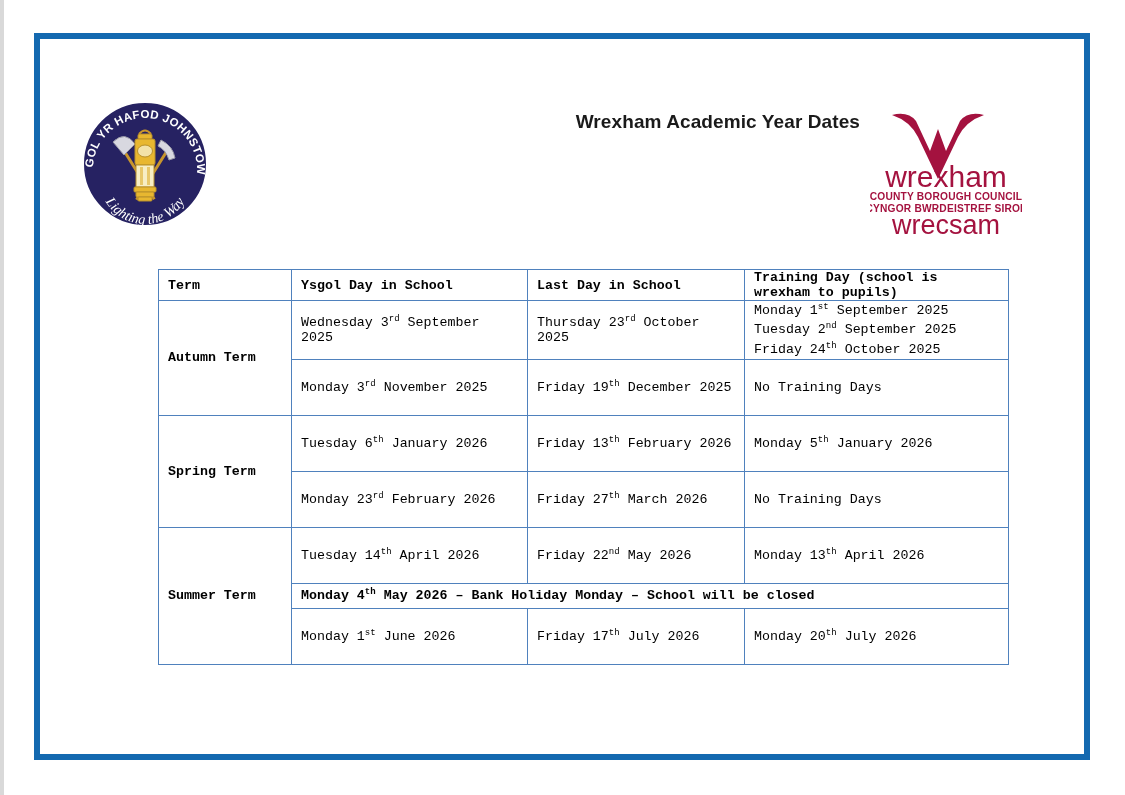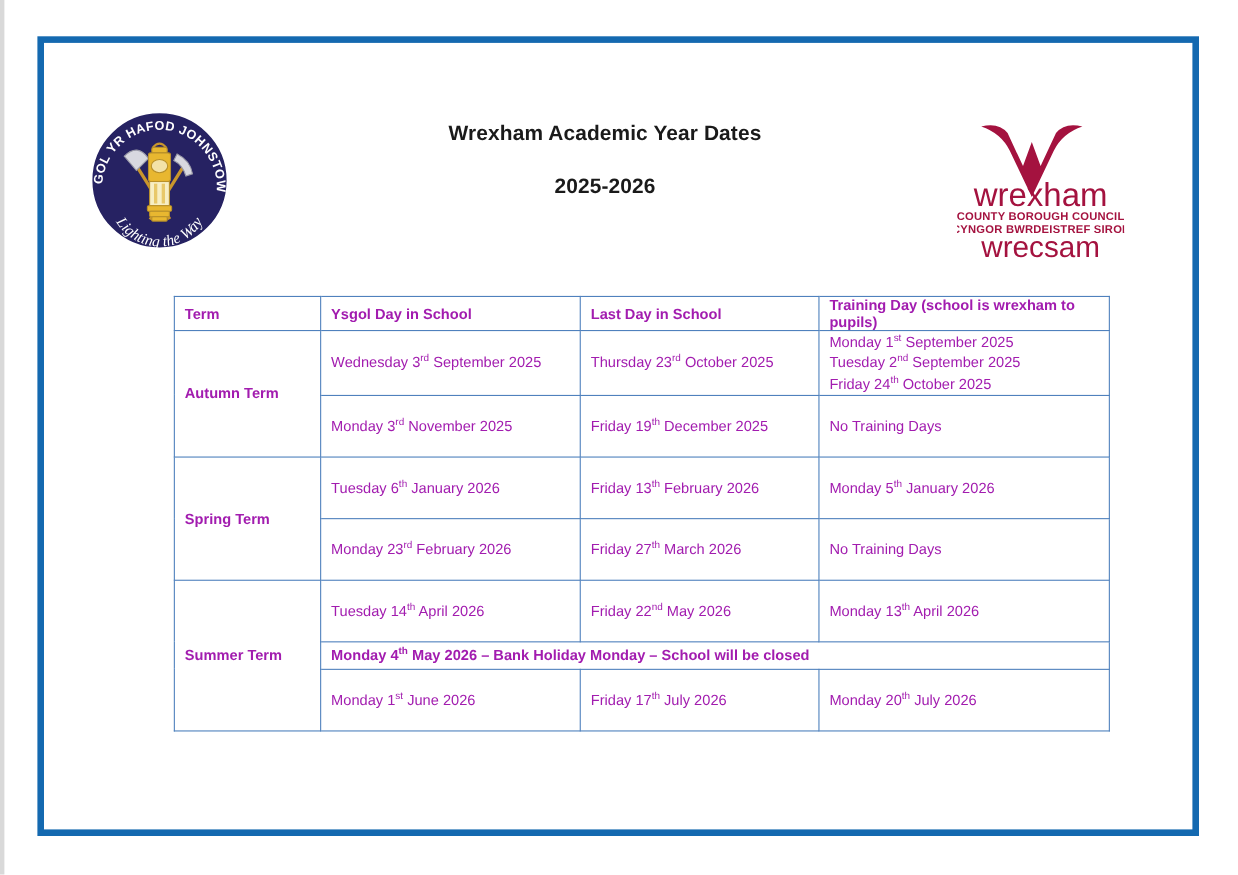--- a/index.html
+++ b/index.html
@@ -58,43 +58,45 @@
     top: 72px;
     width: 620px;
     text-align: center;
   }
   .title-line {
     font-size: 19px;
     font-weight: bold;
     color: #1a1a1a;
     letter-spacing: 0.1px;
     margin-bottom: 26px;
+    text-align: right;
   }
   .title-line:last-child { margin-bottom: 0; }
 
   
   .table-wrap {
     position: absolute;
     left: 118px;
     top: 230px;
     width: 850px;
   }
   table.cal {
     border-collapse: collapse;
     width: 850px;
     table-layout: fixed;
   }
   table.cal td, table.cal th {
     border: 1px solid #4f81bd;
     vertical-align: middle;
     padding: 0 9px;
     font-size: 13.3px;
-    color: #a21caf;
+    color: #000000;
     text-align: left;
     background: #ffffff;
+    font-family: Liberation Mono, monospace;
   }
   .col-term   { width: 133px; }
   .col-first  { width: 236px; }
   .col-last   { width: 217px; }
   .col-train  { width: 264px; }
 
   thead th {
     background: #dce6f2;
     font-weight: bold;
     height: 23px;
@@ -165,21 +167,20 @@
           <textPath href="#arcTop" startOffset="50%" text-anchor="middle">YSGOL YR HAFOD JOHNSTOWN</textPath>
         </text>
         <text font-family="'Liberation Serif', serif" font-size="14" font-style="italic" fill="#ffffff">
           <textPath href="#arcBot" startOffset="50%" text-anchor="middle">Lighting the Way</textPath>
         </text>
       </svg>
     </div>
 
     <div class="title-block">
       <div class="title-line">Wrexham Academic Year Dates</div>
-      <div class="title-line">2025-2026</div>
     </div>
 
     <div class="council-logo">
       <svg viewBox="0 0 152 132" width="152" height="132" aria-hidden="true">
         <g fill="#a4123f">
           <path d="M 22,12 q 16,-4 24,6 l 14,30 8,-22 8,22 14,-30 q 8,-10 24,-6 -18,6 -26,22 l -20,42 -20,-42 q -8,-16 -26,-22 z"></path>
         </g>
         <text x="76" y="84" text-anchor="middle" font-family="'Liberation Sans', sans-serif" font-size="30" fill="#a4123f">wrexham</text>
         <text x="76" y="97" text-anchor="middle" font-family="'Liberation Sans', sans-serif" font-size="10.2" font-weight="bold" letter-spacing="0.2" fill="#a4123f">COUNTY BOROUGH COUNCIL</text>
         <text x="76" y="109" text-anchor="middle" font-family="'Liberation Sans', sans-serif" font-size="10.2" font-weight="bold" letter-spacing="0.2" fill="#a4123f">CYNGOR BWRDEISTREF SIROL</text>

